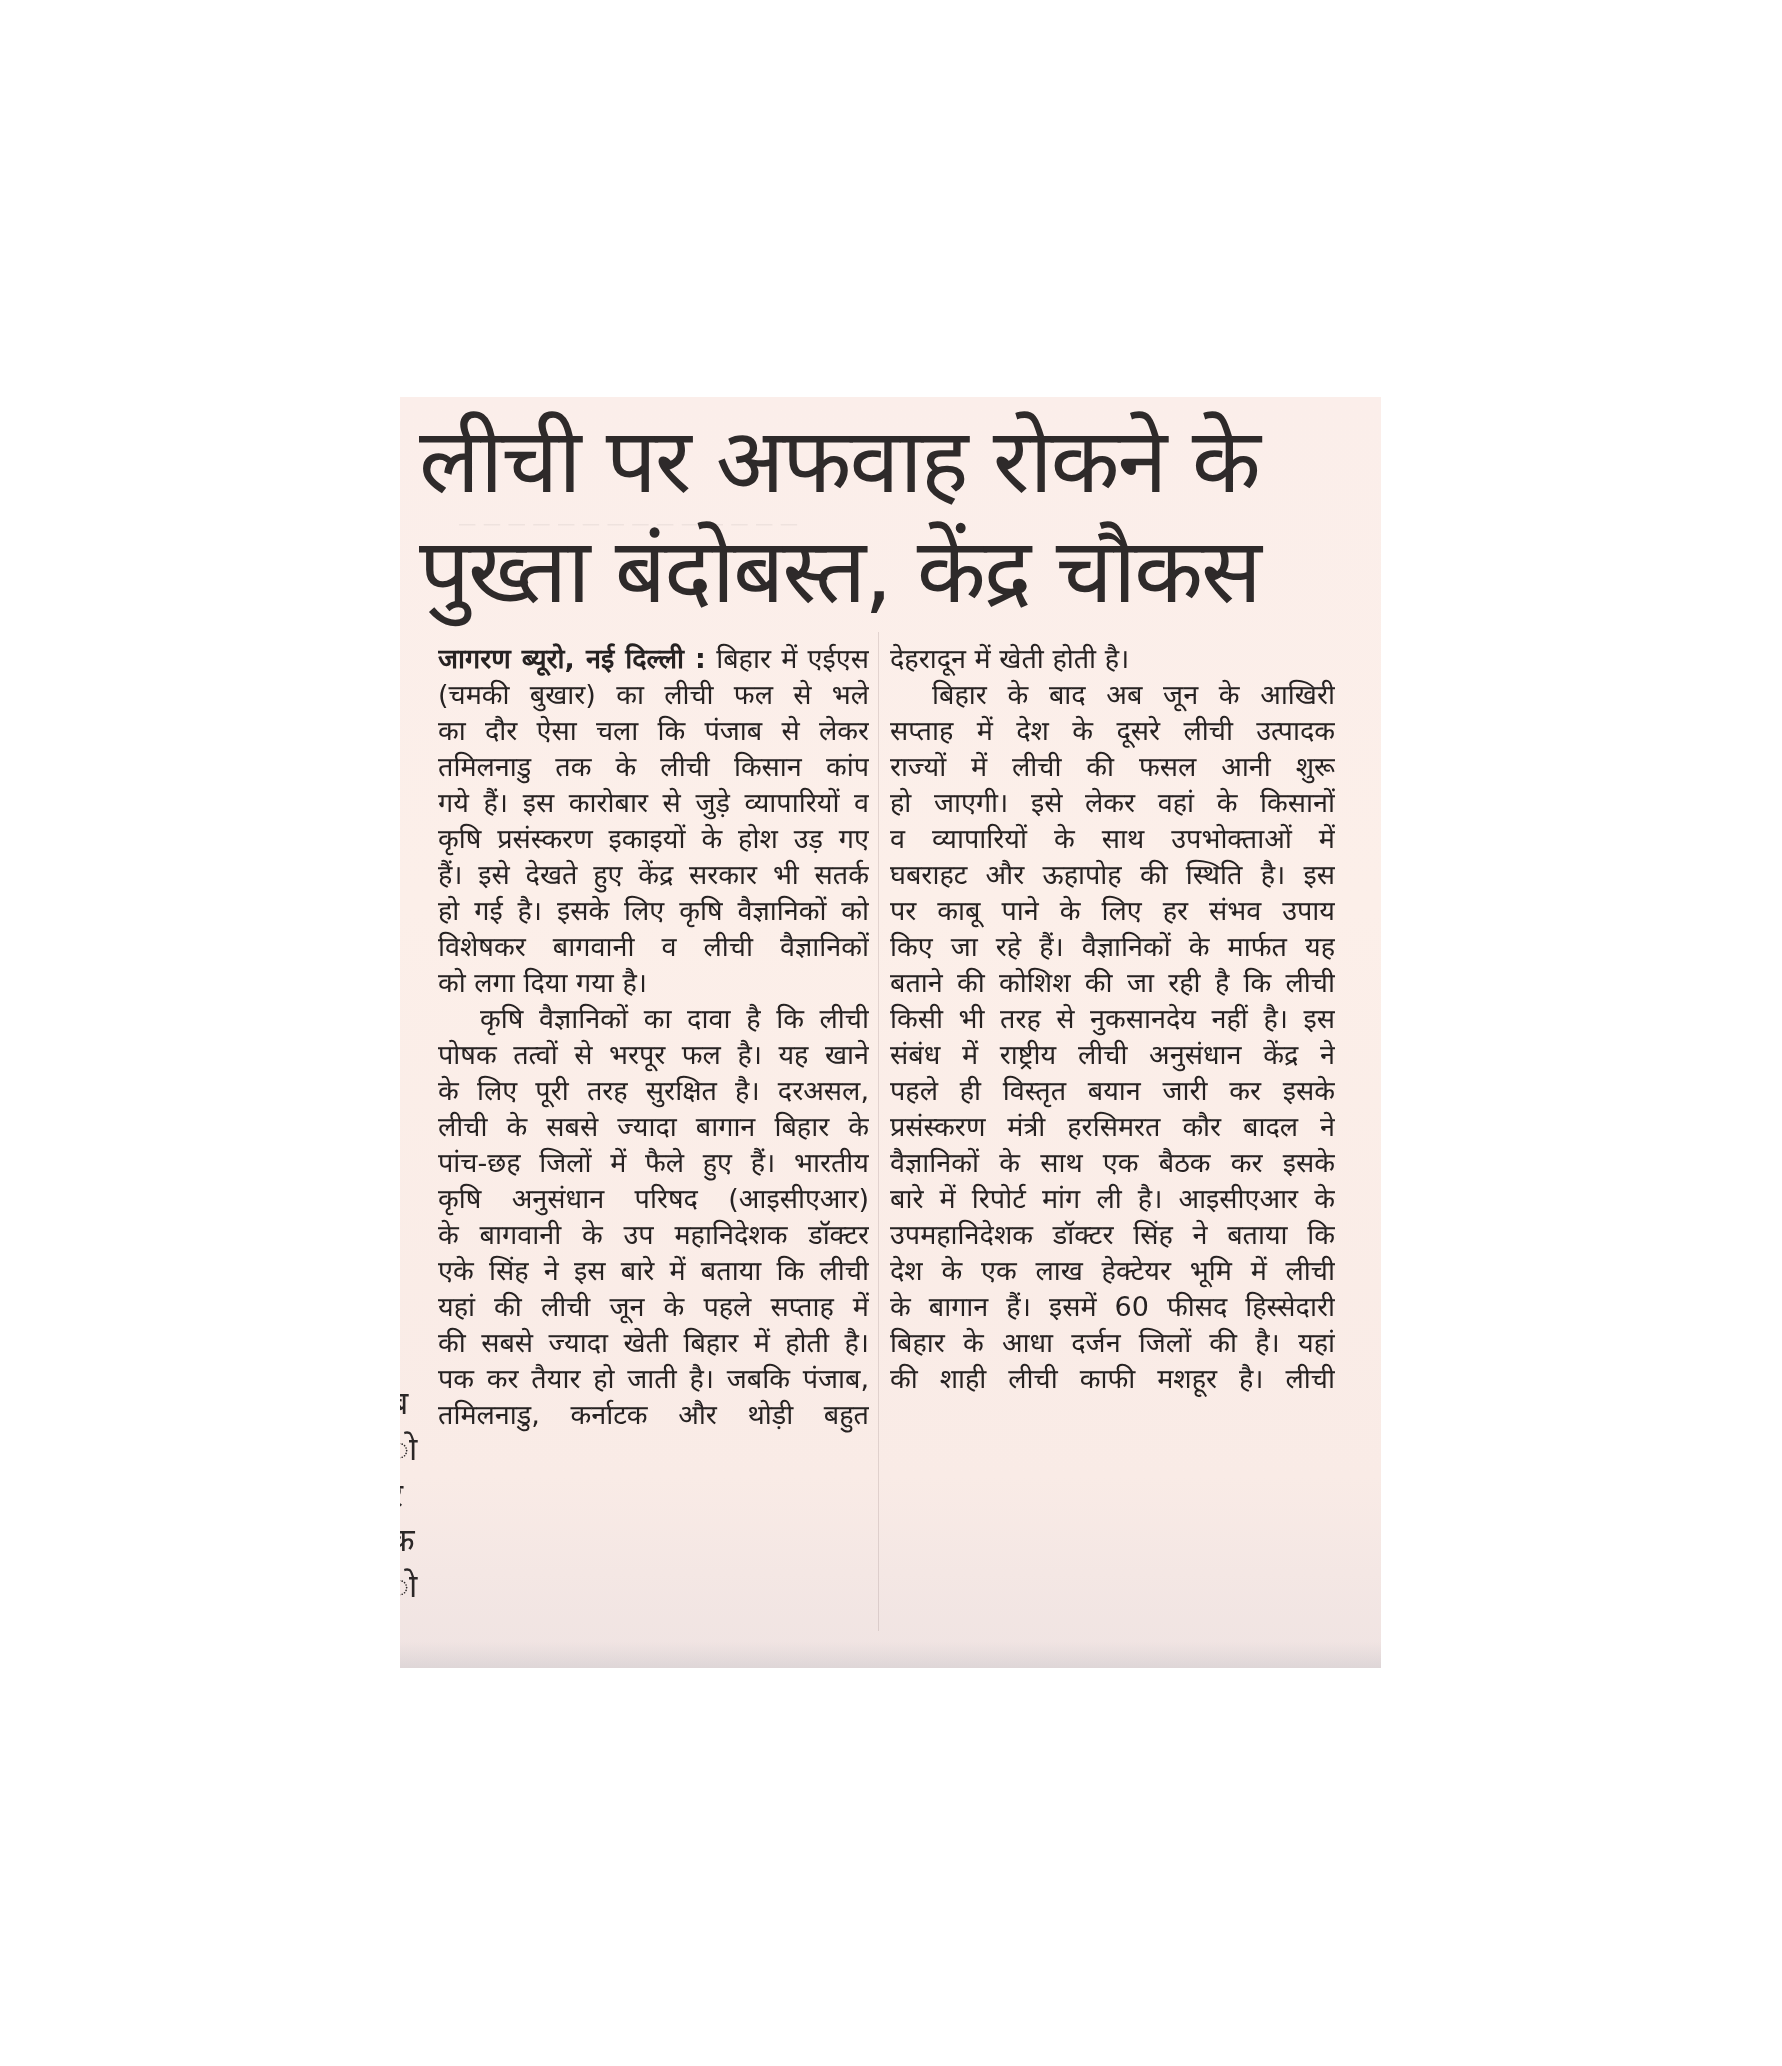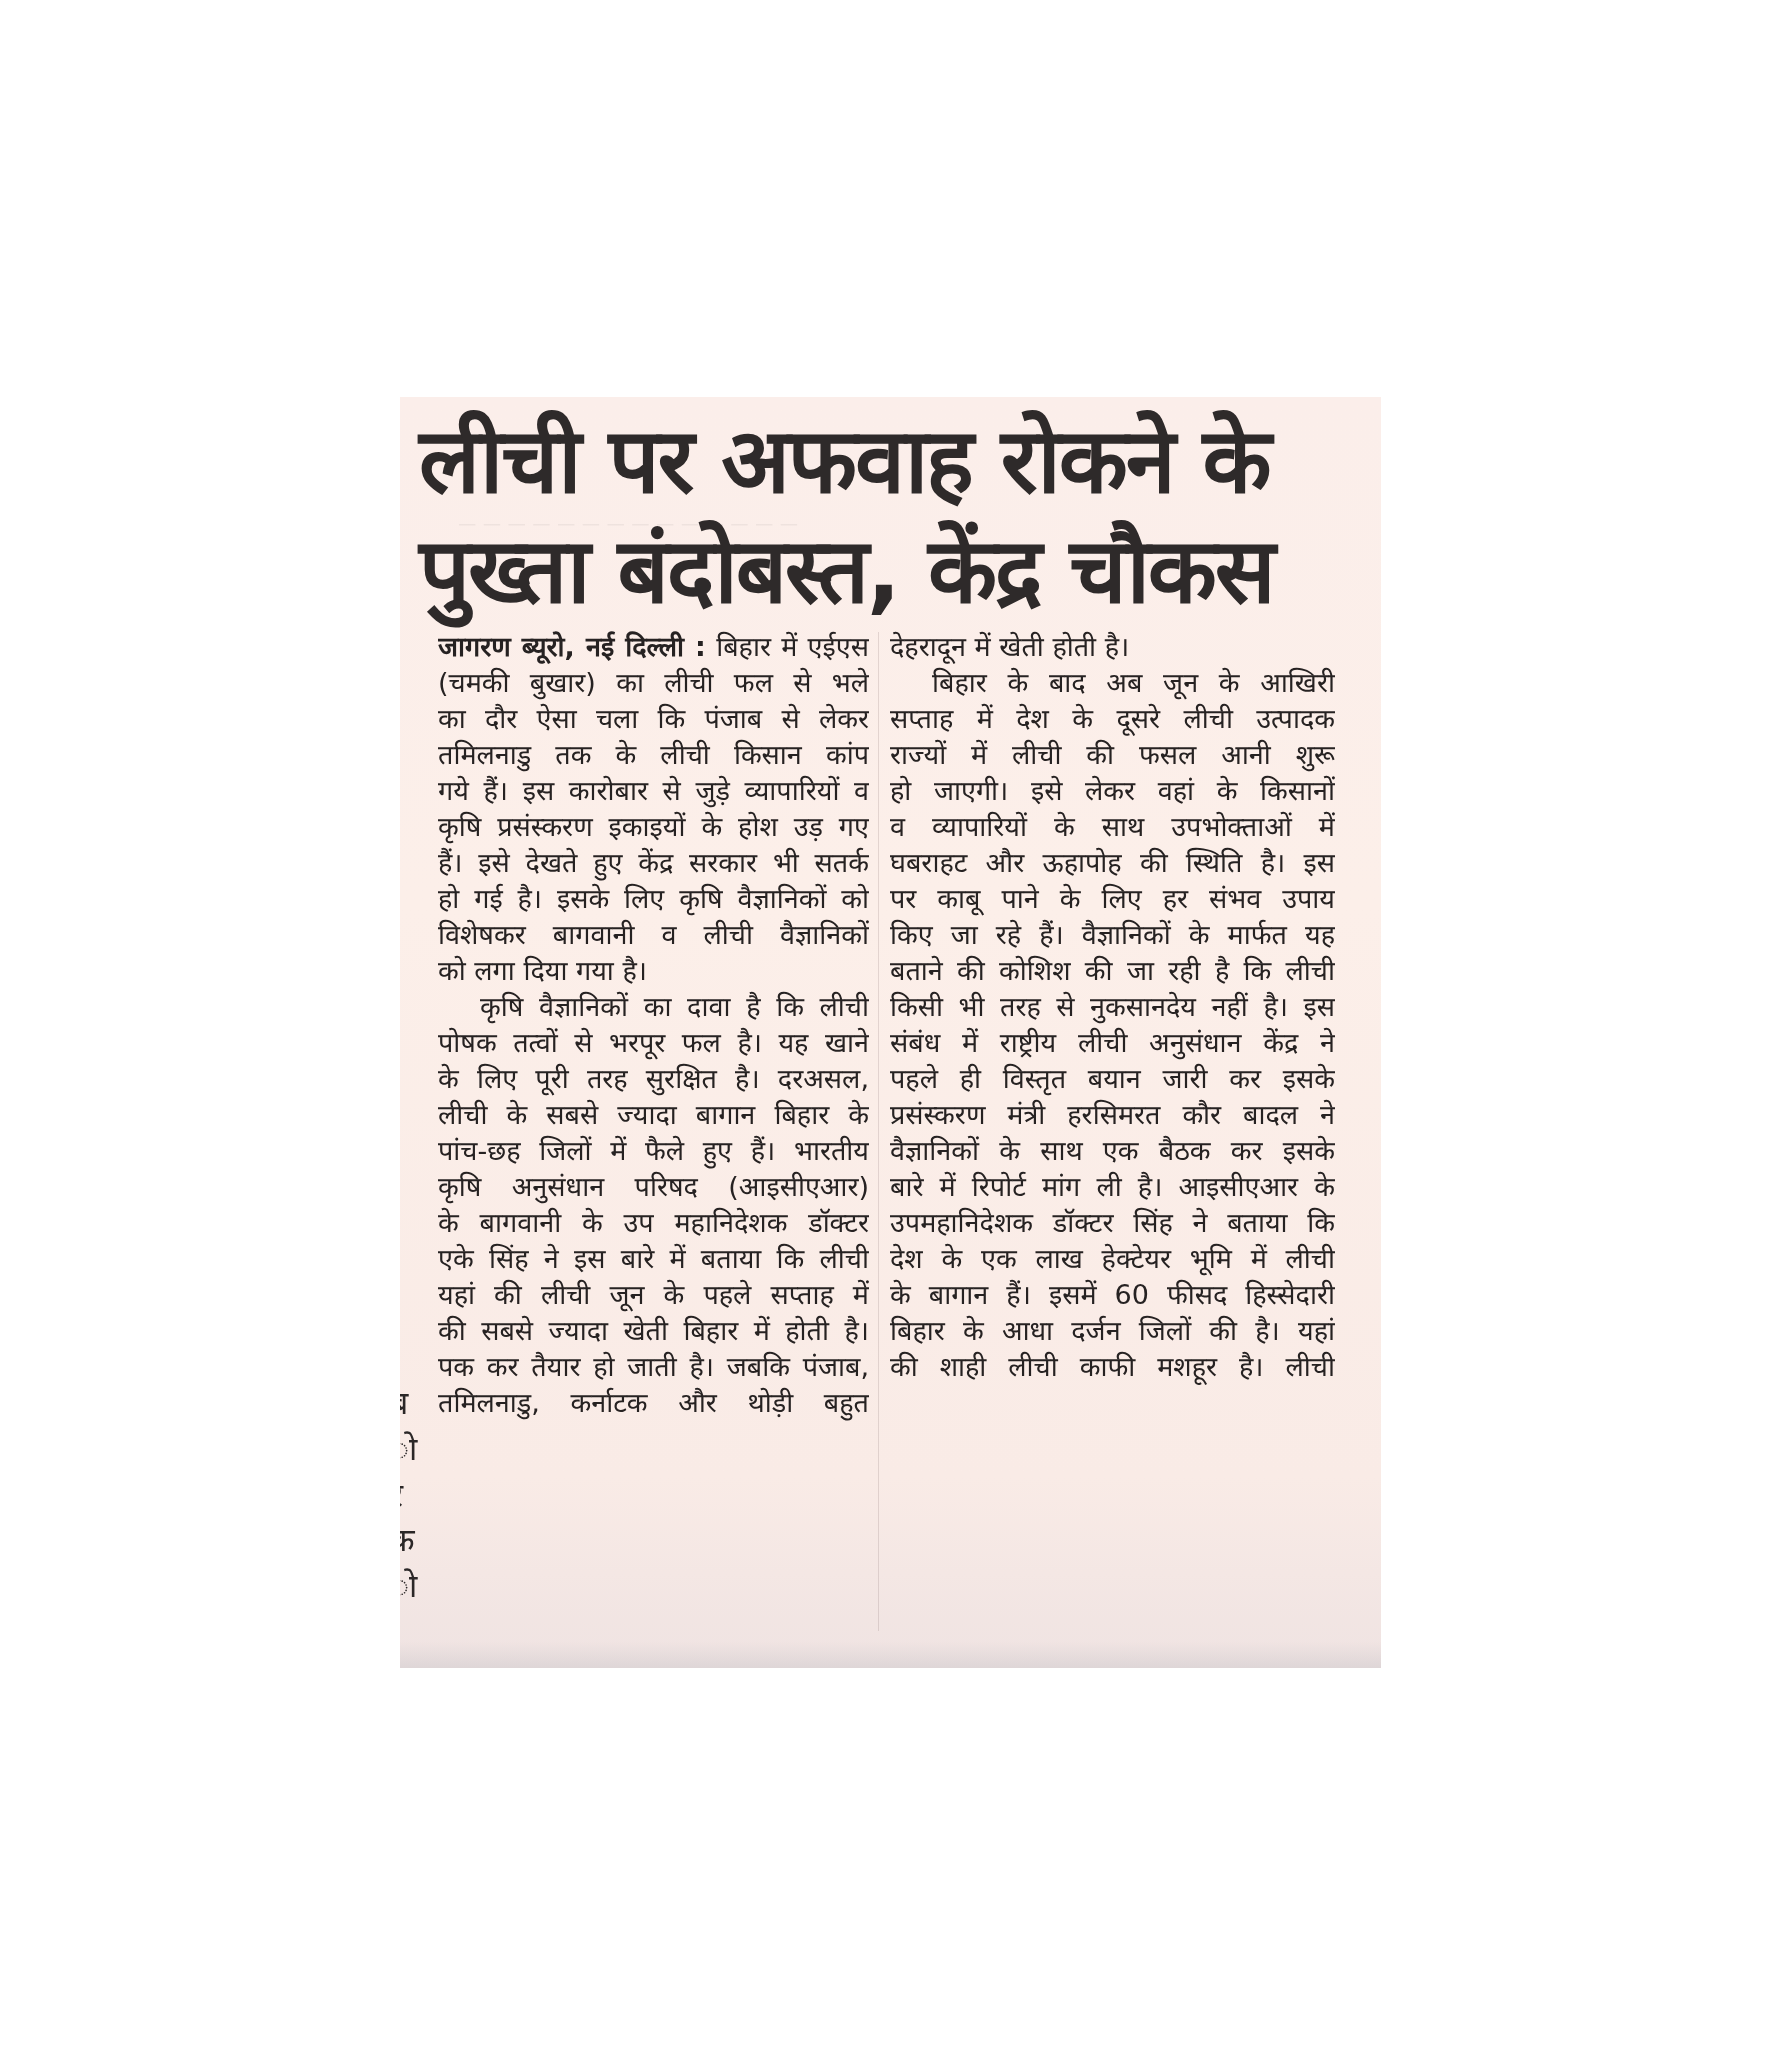--- a/index.html
+++ b/index.html
@@ -55,33 +55,33 @@
       color: #2b2727;
       margin-left: -10px;
     }
     .headline {
       position: absolute;
       left: 19px;
       top: 8.7px;
       width: 941px;
       color: #2e2a2a;
       font-family: "DejaVu Sans", sans-serif;
-      font-weight: bold;
+      font-weight: normal;
       font-size: 90px;
       line-height: 110px;
       letter-spacing: -2.2px;
       margin: 0;
     }
     .headline .hl-line {
       display: block;
       white-space: nowrap;
     }
     .col {
       position: absolute;
-      top: 232px;
+      top: 244px;
       color: #262222;
       font-size: 27px;
       line-height: 36px;
       text-align: justify;
       text-align-last: justify;
     }
     .col-left {
       left: 38px;
       width: 431px;
     }

